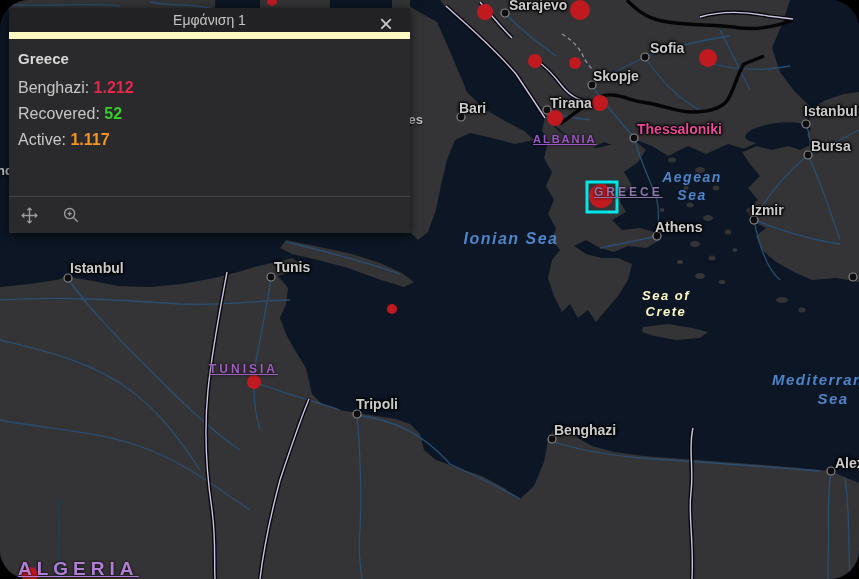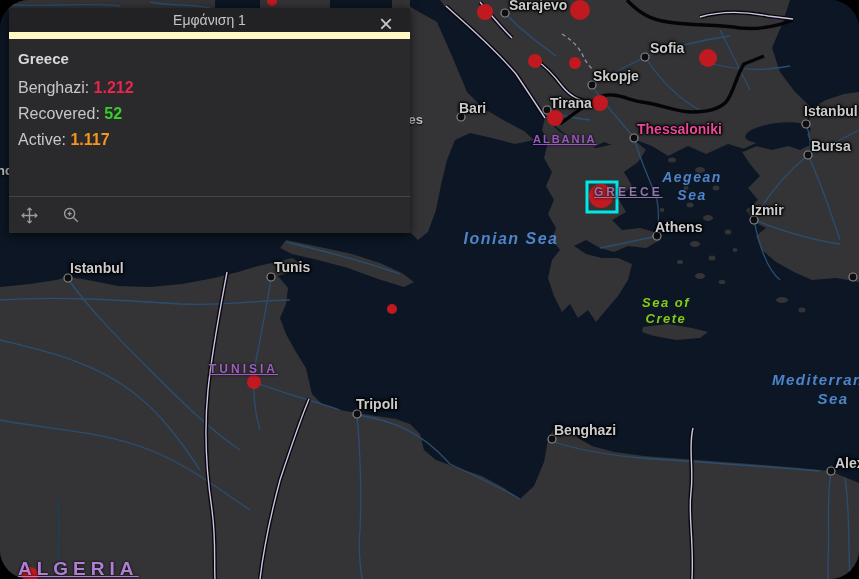--- a/index.html
+++ b/index.html
@@ -216,21 +216,21 @@
         <div class="city-label" style="left: 356px; top: 396px; color: rgb(203, 203, 203);">Tripoli</div>
         <div class="city-label" style="left: 554px; top: 422px; color: rgb(203, 203, 203);">Benghazi</div>
         <div class="city-label" style="left: 835px; top: 455px; color: rgb(203, 203, 203);">Alexandria</div>
         <div class="sea-label" style="left: 692px; top: 169px; font-size: 14px; color: rgb(78, 132, 200);">
           <div>Aegean</div>
           <div>Sea</div>
         </div>
         <div class="sea-label" style="left: 511px; top: 229px; font-size: 16px; color: rgb(78, 132, 200);">
           <div>Ionian Sea</div>
         </div>
-        <div class="sea-label" style="left: 666px; top: 288px; font-size: 13px; color: #84cc16; margin-top: 7px;">
+        <div class="sea-label" style="left: 666px; top: 288px; font-size: 13px; color: #fef9c3;">
           <div>Sea of</div>
           <div>Crete</div>
         </div>
         <div class="sea-label" style="left: 833px; top: 371px; font-size: 15px; color: rgb(78, 132, 200);">
           <div>Mediterranean</div>
           <div>Sea</div>
         </div>
         <div class="country-label" style="left: 533px; top: 133px; color: rgb(157, 86, 199); font-size: 11px; letter-spacing: 2px;">ALBANIA</div>
         <div class="country-label" style="left: 594px; top: 185px; color: rgb(143, 118, 173); font-size: 12px; letter-spacing: 3px;">GREECE</div>
         <div class="country-label" style="left: 209px; top: 362px; color: rgb(160, 94, 194); font-size: 12px; letter-spacing: 3px;">TUNISIA</div>

